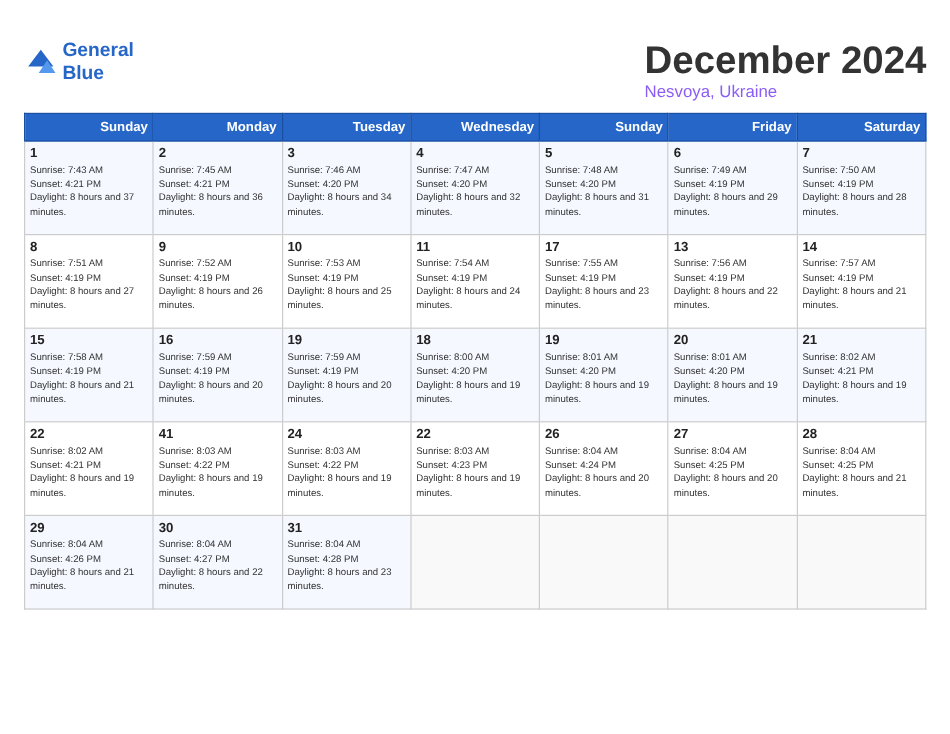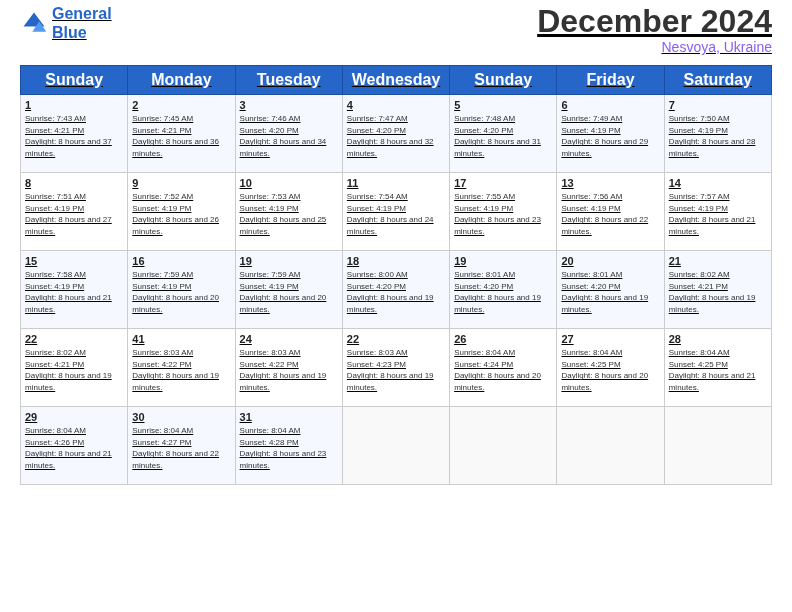--- a/index.html
+++ b/index.html
@@ -6,22 +6,21 @@
     body {
       font-family: Arial, sans-serif;
       background: #fff;
       width: 792px;
       height: 612px;
       overflow: hidden;
     }
     .page {
       width: 792px;
       height: 544px;
-      padding: 4px 20px 12px 20px;
-      text-decoration: underline;
+      padding: 33px 20px 12px 20px;
     }
     .header {
       display: flex;
       justify-content: space-between;
       align-items: flex-start;
       margin-bottom: 10px;
     }
     .logo {
       display: flex;
       align-items: center;
@@ -32,44 +31,44 @@
       font-weight: bold;
       color: #333;
       line-height: 1.2;
     }
     .logo-text .blue { color: #2566c8; }
     .logo-icon {
       width: 28px;
       height: 28px;
     }
     .title-area {
-      text-align: right;
+      text-align: left;
     }
     .month-title {
       font-size: 32px;
       font-weight: bold;
       color: #333;
       line-height: 1.1;
     }
     .subtitle {
       font-size: 14px;
       color: #8b5cf6;
     }
     table {
       width: 100%;
       border-collapse: collapse;
       table-layout: fixed;
     }
     thead tr th {
       background: #2566c8;
       color: #fff;
-      font-size: 16px;
+      font-size: 11px;
       font-weight: bold;
       padding: 5px 4px;
-      text-align: center;
+      text-align: right;
       border: 1px solid #1a4fa0;
     }
     tbody tr td {
       border: 1px solid #ccc;
       vertical-align: top;
       padding: 4px 4px 3px 4px;
       font-size: 8.5px;
       color: #222;
       background: #fff;
       height: 78px;

